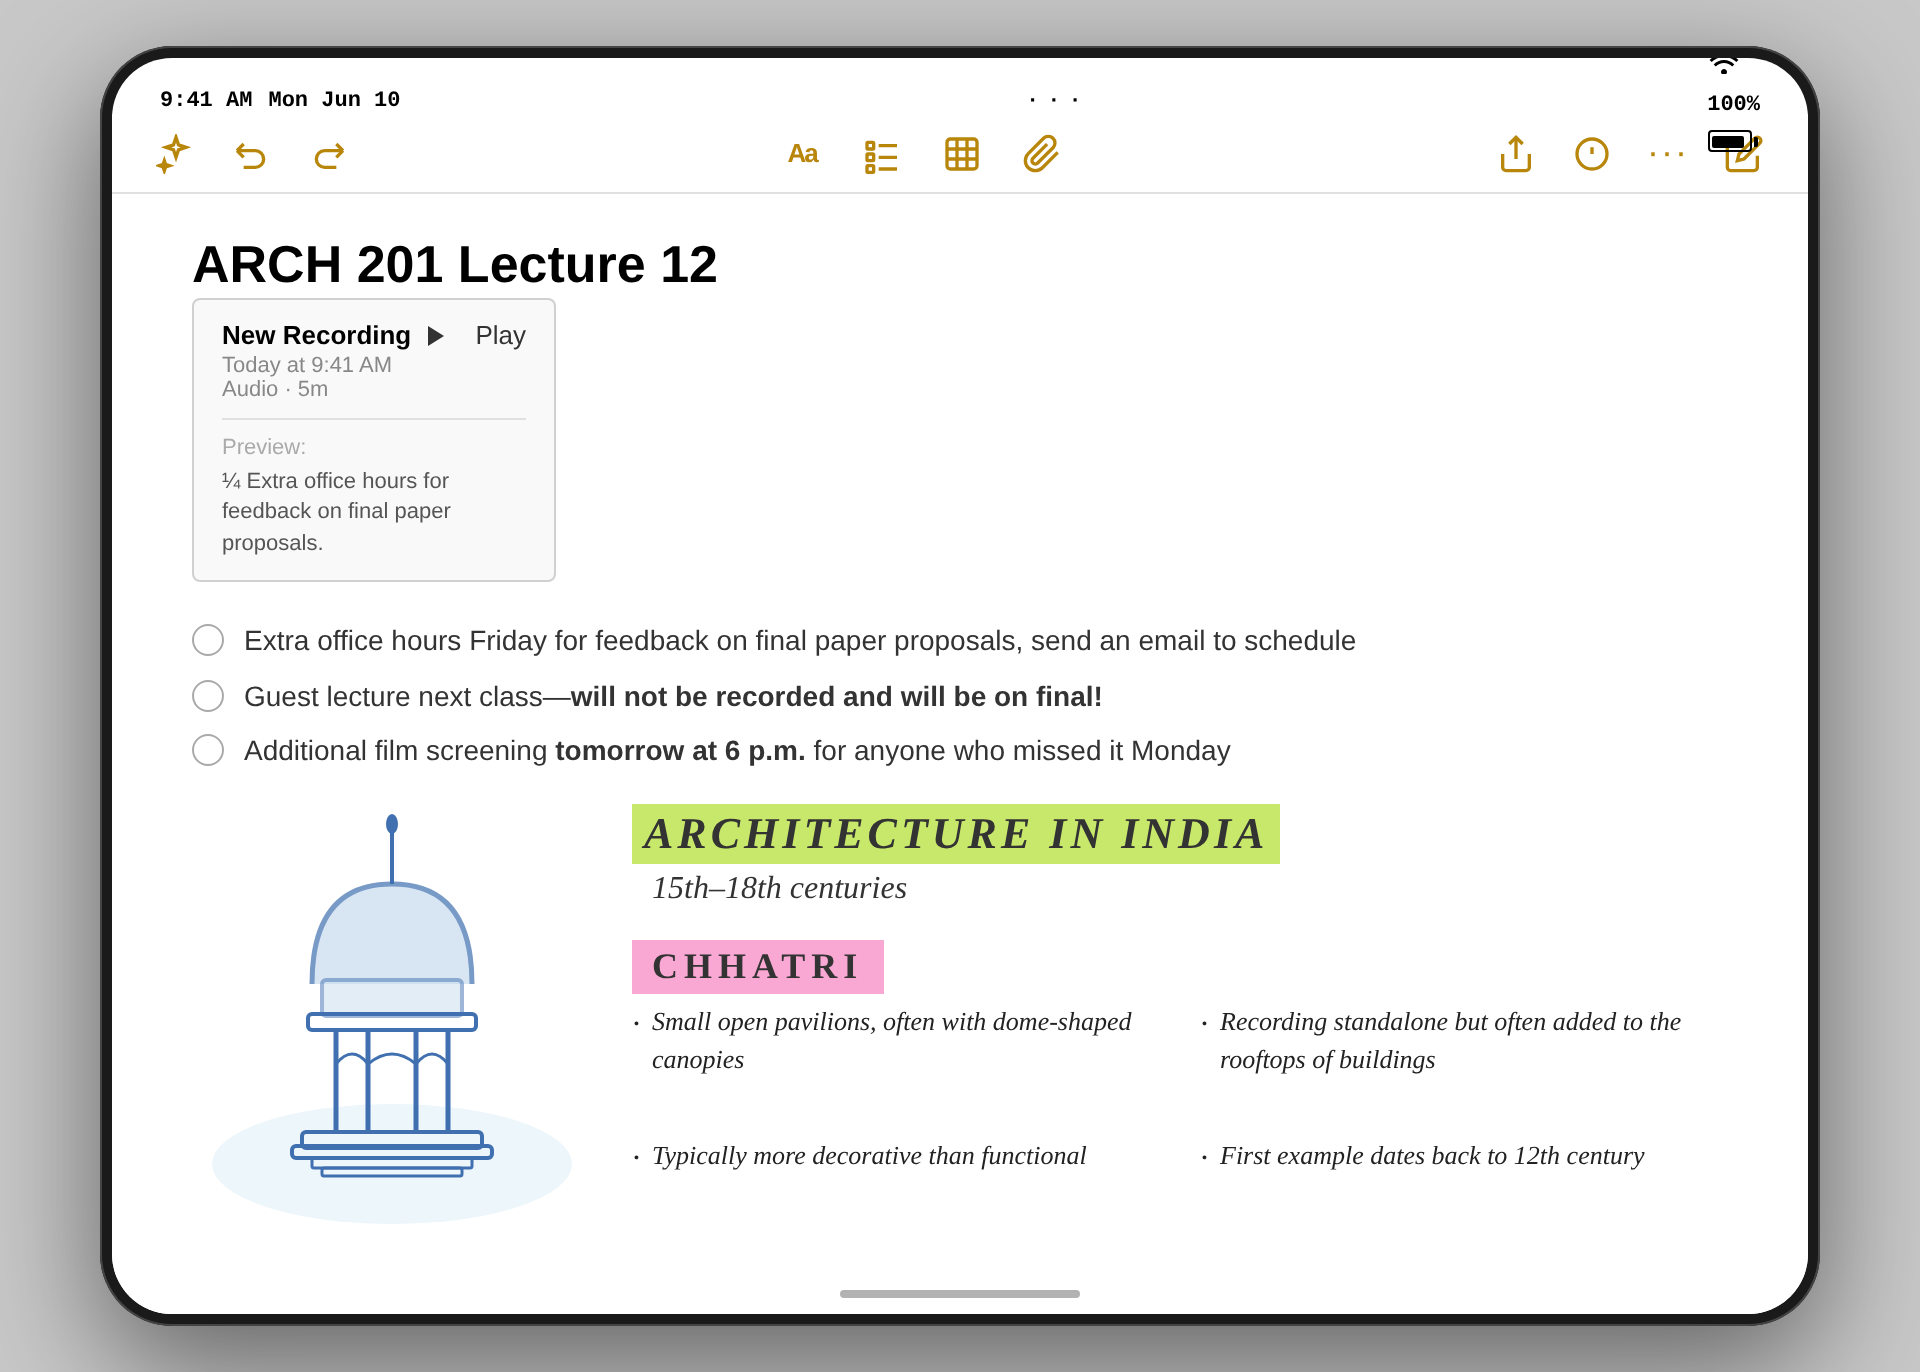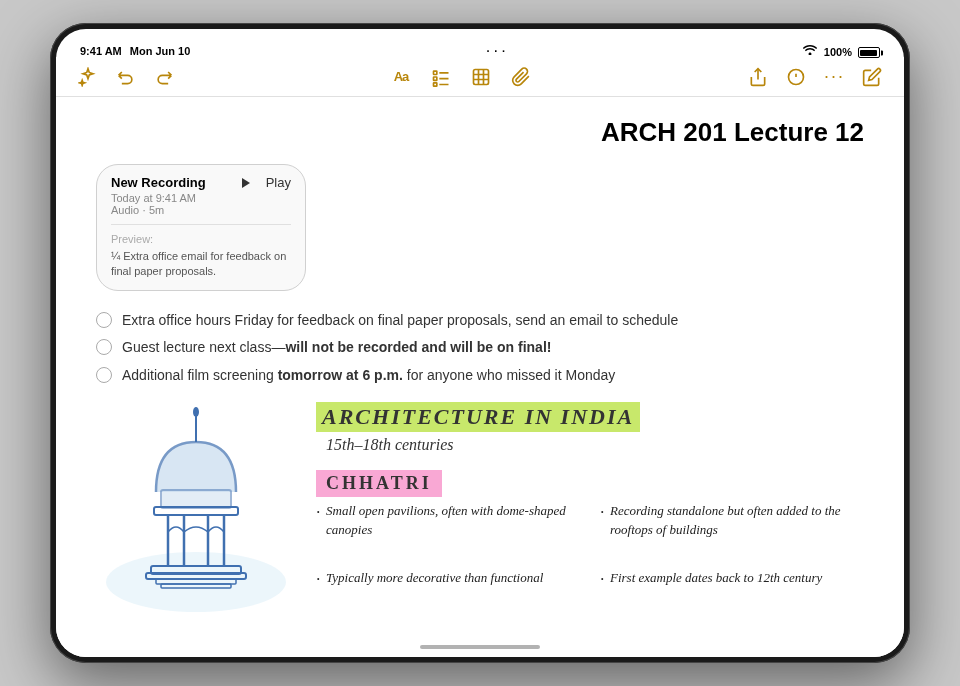--- a/index.html
+++ b/index.html
@@ -39,25 +39,26 @@
     .status-bar {
       display: flex;
       align-items: center;
       justify-content: space-between;
       padding: 17px 24px 2px;
       height: 28px;
       font-size: 11px;
       font-weight: 600;
       color: #000;
       flex-shrink: 0;
+      font-family: Liberation Mono, monospace;
     }
 
     .status-left { display: flex; gap: 8px; align-items: center; }
     .status-center { display: flex; gap: 4px; align-items: center; }
-    .status-right { display: flex; gap: 6px; align-items: flex-end; font-size: 11px; }
+    .status-right { display: flex; gap: 6px; align-items: flex-start; font-size: 11px; flex-direction: column; }
 
     .wifi-icon { font-size: 12px; }
     .battery-container { display: flex; align-items: center; gap: 2px; }
     .battery-body {
       width: 22px; height: 11px;
       border: 1.5px solid #000;
       border-radius: 2px;
       position: relative;
       display: flex;
       align-items: center;
@@ -118,30 +119,29 @@
       overflow-y: auto;
       padding: 20px 40px;
       background: #ffffff;
       position: relative;
     }
 
     .note-title {
       font-size: 26px;
       font-weight: 700;
       color: #000;
-      margin-bottom: 16px;
-      text-align: right;
+      margin-bottom: 1px;
     }
 
     
     .recording-card {
       border: 1px solid #d0d0d0;
-      border-radius: 22px;
+      border-radius: 4px;
       padding: 10px 14px;
-      width: 210px;
+      width: 182px;
       background: #f9f9f9;
       margin-bottom: 20px;
     }
 
     .recording-header {
       display: flex;
       align-items: center;
       justify-content: space-between;
       margin-bottom: 2px;
     }
@@ -430,21 +430,21 @@
             <div class="play-triangle"></div>
             <span>Play</span>
           </button>
         </div>
         <div class="recording-meta">
           <span>Today at 9:41 AM</span><br>
           <span>Audio · 5m</span>
         </div>
         <div class="recording-divider"></div>
         <div class="preview-label">Preview:</div>
-        <div class="preview-text">¼ Extra office email for feedback on final paper proposals.</div>
+        <div class="preview-text">¼ Extra office hours for feedback on final paper proposals.</div>
       </div>
 
       <div class="checklist">
         <div class="checklist-item">
           <div class="checkbox"></div>
           <span>Extra office hours Friday for feedback on final paper proposals, send an email to schedule</span>
         </div>
         <div class="checklist-item">
           <div class="checkbox"></div>
           <span>Guest lecture next class—<span class="bold-text">will not be recorded and will be on final!</span></span>

